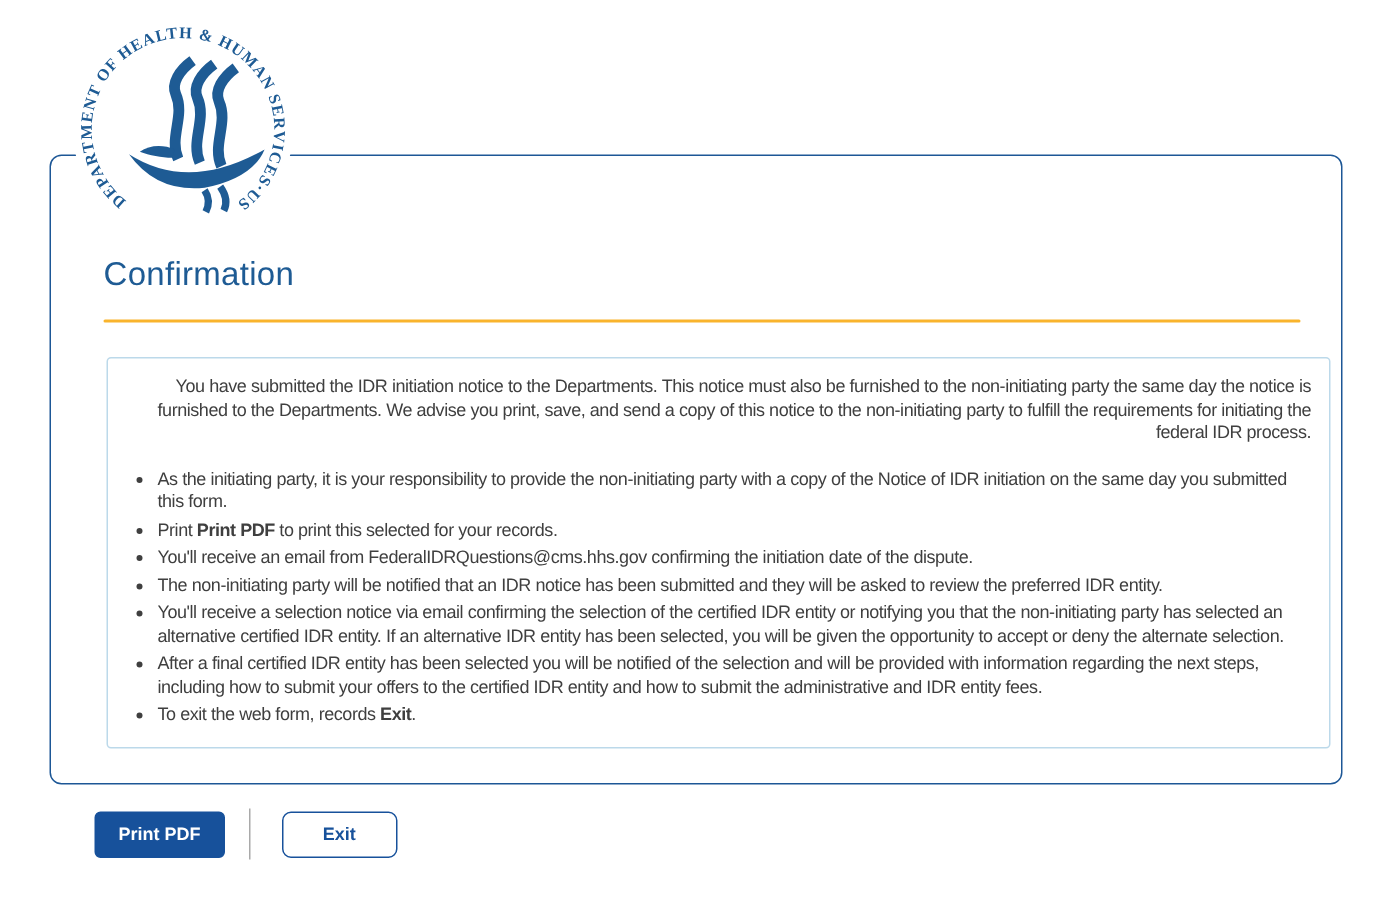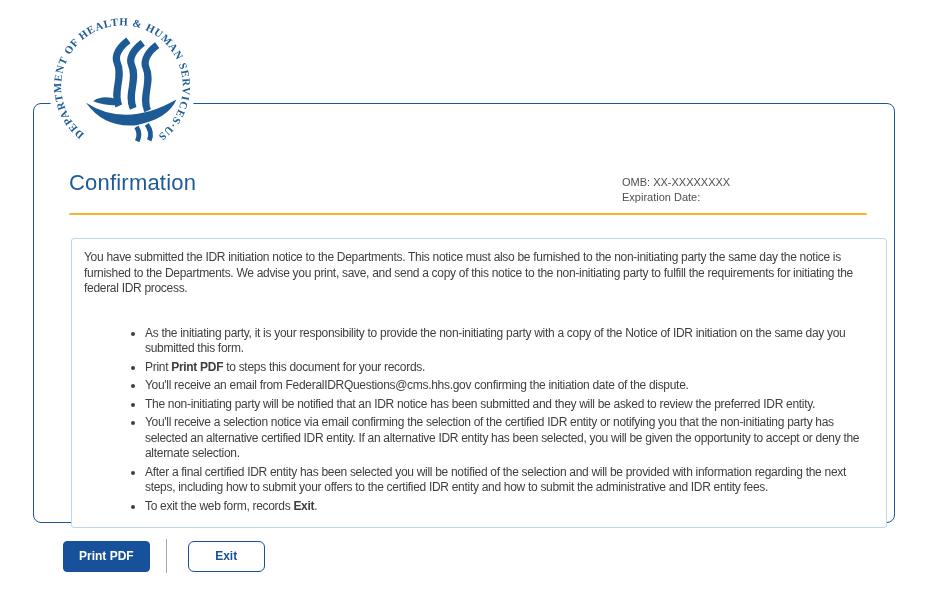--- a/index.html
+++ b/index.html
@@ -69,24 +69,24 @@
     box-sizing: border-box;
     border: 1px solid #bcd9ea;
     border-radius: 3px;
     padding: 11px 12px 10px 12px;
     font-size: 12px;
     letter-spacing: -0.3px;
     line-height: 15.5px;
     color: #3f3f3f;
     background: #ffffff;
   }
-  .notice-box p.intro { margin: 0 0 29px 0; }
+  .notice-box p.intro { margin: 0 0 15px 0; text-align: right; }
   .notice-box p.next-steps { margin: 0 0 11px 0; font-weight: bold; }
   .notice-box ul { margin: 0; padding-left: 21px; }
-  .notice-box li { margin-bottom: 3px; margin-left: 40px; }
+  .notice-box li { margin-bottom: 3px; }
   .notice-box li b { font-weight: bold; }
   
   .actions {
     position: absolute;
     left: 63px;
     top: 539px;
     display: flex;
     align-items: center;
     z-index: 1;
   }
@@ -148,32 +148,28 @@
       <g stroke="#1e5b94" fill="none" stroke-width="6">
         <path d="M 118,146 C 122,152 122,158 119,164"></path>
         <path d="M 131,143 C 136,150 137,157 134,163"></path>
       </g>
     </svg>
   </div>
 
   <div class="card">
     <h1 class="page-title">Confirmation</h1>
 
-    <div class="omb">
-      <div>OMB: XX-XXXXXXXX</div>
-      <div>Expiration Date:</div>
-    </div>
 
     <div class="gold-rule"></div>
 
     <div class="notice-box">
       <p class="intro">You have submitted the IDR initiation notice to the Departments. This notice must also be furnished to the non-initiating party the same day the notice is furnished to the Departments. We advise you print, save, and send a copy of this notice to the non-initiating party to fulfill the requirements for initiating the federal IDR process.</p>
       <ul id="steps-list">
           <li><span>As the initiating party, it is your responsibility to provide the non-initiating party with a copy of the Notice of IDR initiation on the same day you submitted this form.</span></li>
-          <li><span>Print </span><b>Print PDF</b><span> to steps this document for your records.</span></li>
+          <li><span>Print </span><b>Print PDF</b><span> to print this selected for your records.</span></li>
           <li><span>You'll receive an email from FederalIDRQuestions@cms.hhs.gov confirming the initiation date of the dispute.</span></li>
           <li><span>The non-initiating party will be notified that an IDR notice has been submitted and they will be asked to review the preferred IDR entity.</span></li>
           <li><span>You'll receive a selection notice via email confirming the selection of the certified IDR entity or notifying you that the non-initiating party has selected an alternative certified IDR entity. If an alternative IDR entity has been selected, you will be given the opportunity to accept or deny the alternate selection.</span></li>
           <li><span>After a final certified IDR entity has been selected you will be notified of the selection and will be provided with information regarding the next steps, including how to submit your offers to the certified IDR entity and how to submit the administrative and IDR entity fees.</span></li>
           <li><span>To exit the web form, records </span><b>Exit</b><span>.</span></li>
         </ul>
     </div>
   </div>
 
   <div class="actions">

